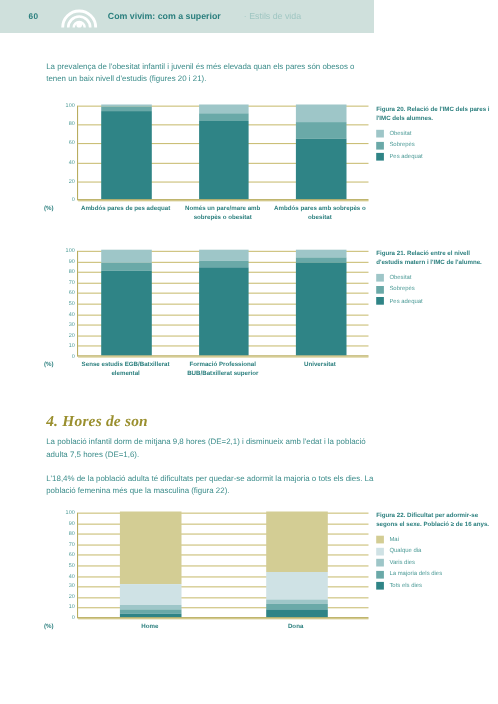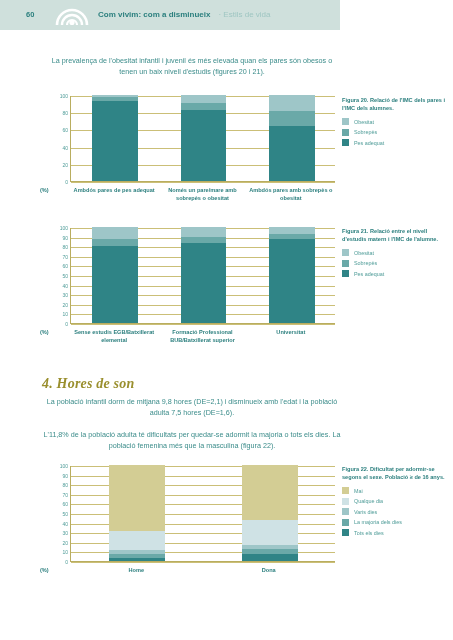--- a/index.html
+++ b/index.html
@@ -22,28 +22,27 @@
     letter-spacing:.2px;
   }
   .logo{
     position:absolute;left:55px;top:6px;width:34px;height:20px;
   }
   .header-title{
     position:absolute;left:98px;top:10px;
     font-size:8px;color:#2b7f7e;font-weight:bold;white-space:nowrap;
   }
   .header-sub{
-    color:#9fc6c2;font-weight:normal;margin-left:8px;
+    color:#9fc6c2;font-weight:normal;margin-left:21px;
   }
   
   .para{
     position:absolute;
     font-size:7.2px;line-height:10.5px;color:#3b8c8a;
     width:300px;
-    text-align:center;
   }
   .section-title{
     position:absolute;
     font-family:"Liberation Serif", serif;
     font-size:14px;font-weight:bold;color:#9a8f2e;
     letter-spacing:.2px;
   }
   
   .chart{
     position:absolute;
@@ -93,21 +92,21 @@
 <div class="page-num">60</div>
 <div class="logo">
   <svg viewBox="0 0 34 20" width="34" height="20">
     <path d="M2 19 A15 15 0 0 1 32 19" fill="none" stroke="#ffffff" stroke-width="2.6"></path>
     <path d="M7 19 A10 10 0 0 1 27 19" fill="none" stroke="#ffffff" stroke-width="2.4"></path>
     <path d="M12 19 A5 5 0 0 1 22 19" fill="none" stroke="#ffffff" stroke-width="2.2"></path>
     <circle cx="17" cy="16.5" r="2.6" fill="#ffffff"></circle>
   </svg>
 </div>
 <div class="header-title">
-  <span>Com vivim: com a disminueix</span><span class="header-sub">· Estils de vida</span>
+  <span>Com vivim: com a superior</span><span class="header-sub">· Estils de vida</span>
 </div>
 
 <div class="para" style="left:42px;top:56px;">La prevalença de l'obesitat infantil i juvenil és més elevada quan els pares són obesos o tenen un baix nivell d'estudis (figures 20 i 21).</div>
 
 <div class="chart" id="chart0" style="left:30px;top:96px;width:305px;height:108px;">
     <div class="plot" style="width: 265px; height: 86px;">
       <div class="gridline" style="top: 86px;"></div>
       <div class="ytick" style="top: 86px;">0</div>
       <div class="gridline" style="top: 68.8px;"></div>
       <div class="ytick" style="top: 68.8px;">20</div>
@@ -216,21 +215,21 @@
       </div>
       <div class="legrow">
         <span class="swatch" style="background: rgb(47, 132, 134);"></span>
         <span class="legtxt">Pes adequat</span>
       </div>
     </div>
 </div>
 
 <div class="section-title" style="left:42px;top:376px;font-style:italic;">4. Hores de son</div>
 <div class="para" style="left:42px;top:397px;">La població infantil dorm de mitjana 9,8 hores (DE=2,1) i disminueix amb l'edat i la població adulta 7,5 hores (DE=1,6).</div>
-<div class="para" style="left:42px;top:430px;">L'11,8% de la població adulta té dificultats per quedar-se adormit la majoria o tots els dies. La població femenina més que la masculina (figura 22).</div>
+<div class="para" style="left:42px;top:430px;">L'18,4% de la població adulta té dificultats per quedar-se adormit la majoria o tots els dies. La població femenina més que la masculina (figura 22).</div>
 
 <div class="chart" id="chart2" style="left:30px;top:466px;width:305px;height:118px;">
     <div class="plot" style="width: 265px; height: 96px;">
       <div class="gridline" style="top: 96px;"></div>
       <div class="ytick" style="top: 96px;">0</div>
       <div class="gridline" style="top: 86.4px;"></div>
       <div class="ytick" style="top: 86.4px;">10</div>
       <div class="gridline" style="top: 76.8px;"></div>
       <div class="ytick" style="top: 76.8px;">20</div>
       <div class="gridline" style="top: 67.2px;"></div>

